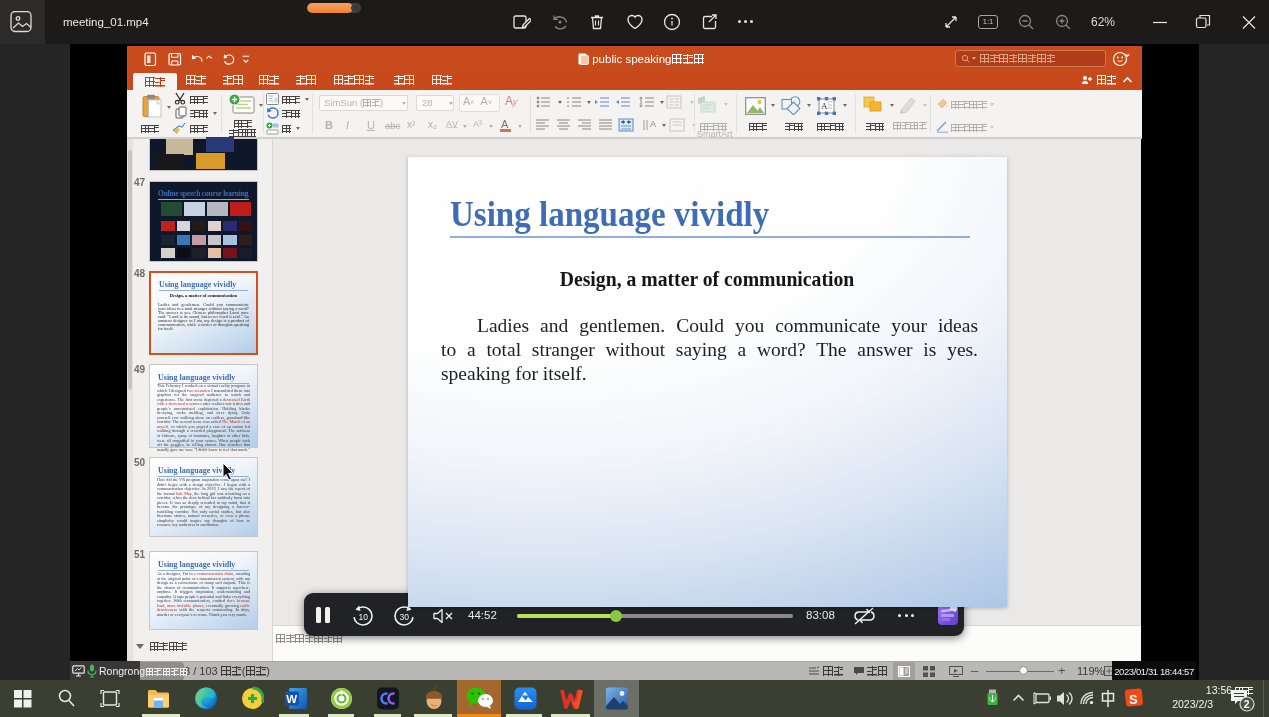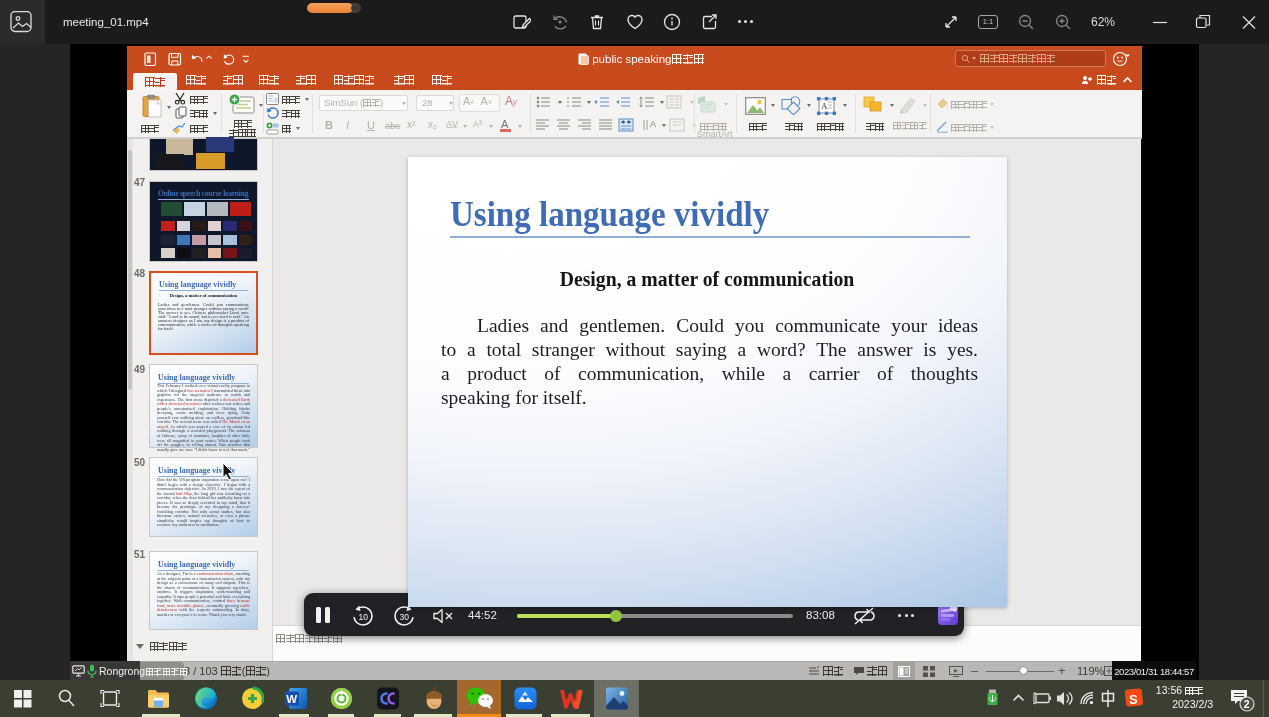--- a/index.html
+++ b/index.html
@@ -539,21 +539,20 @@
   <div class="abs" style="left:12px;top:1px;width:7px;height:5px;background:#ece5fc;border-radius:1px;transform:rotate(20deg)"></div>
 </div>
 
 <div class="abs" id="slide">
   <h1>Using language vividly</h1>
   <div class="titleline"></div>
   <h2>Design, a matter of communication</h2>
   <div id="body-text">
     <div><span style="display:inline-block;width:36px"></span>Ladies and gentlemen. Could you communicate your ideas</div>
     <div>to a total stranger without saying a word? The answer is yes.</div>
-    <div>a product of communication, while a carrier of thoughts</div>
     <div class="last">speaking for itself.</div>
   </div>
 </div>
 
 <div class="abs" id="taskbar"></div>
 
 <svg class="tb" style="left:14px" width="18" height="37" viewBox="0 0 18 37" fill="#eef0ec">
     <rect x="0" y="10" width="8" height="8"></rect>
     <rect x="9.5" y="10" width="8" height="8"></rect>
     <rect x="0" y="19.5" width="8" height="8"></rect>
@@ -702,21 +701,21 @@
     <circle cx="12.5" cy="22.5" r="1.6" fill="#fff"></circle>
   </svg>
 <svg class="tb" style="left:1100px" width="16" height="37" viewBox="0 0 16 37" fill="none" stroke="#e8eae6" stroke-width="1.5">
     <rect x="2.5" y="13.5" width="11" height="7.5"></rect>
     <path d="M8 10v17"></path>
   </svg>
 <svg class="tb" style="left:1124px" width="20" height="37" viewBox="0 0 20 37">
     <rect x="1.5" y="9" width="17" height="17" rx="3" fill="#f04a18" transform="rotate(-6 10 18)"></rect>
     <text x="5" y="23.5" font-size="13" font-weight="bold" fill="#fff" font-family="Liberation Sans">S</text>
   </svg>
-<div class="abs" style="left:1140px;top:684px;width:63px;height:11px;color:#f2f3f0;font-size:10.5px;text-align:right">13:56 <span class="c" style="font-size:9.5px"></span><span class="c2" style="font-size:9.5px"></span></div>
+<div class="abs" style="left:1190px;top:684px;width:63px;height:11px;color:#f2f3f0;font-size:10.5px;text-align:right">13:56 <span class="c" style="font-size:9.5px"></span><span class="c2" style="font-size:9.5px"></span></div>
 <div class="abs" style="left:1150px;top:698px;width:63px;height:11px;color:#f2f3f0;font-size:10.5px;text-align:right">2023/2/3</div>
 <svg class="tb" style="left:1229px" width="30" height="37" viewBox="0 0 30 37">
     <path d="M2 10h16v11H9l-3 3v-3H2z" fill="#f2f3f0"></path>
     <path d="M5 13.5h10M5 16.5h10" stroke="#3b3f31" stroke-width="1.2"></path>
     <circle cx="18" cy="24" r="7" fill="#4b4f42" stroke="#d8dad4" stroke-width="1.2"></circle>
     <text x="14.8" y="28" font-size="10.5" font-weight="bold" fill="#fff" font-family="Liberation Sans">2</text>
   </svg>
 <div class="abs" style="left:1263px;top:680px;width:1px;height:37px;background:#5a5e50"></div>
 
 <svg class="abs" style="left:10px;top:11px" width="24" height="22" viewBox="0 0 24 22" fill="none" stroke="#dddbd9" stroke-width="1.3">

